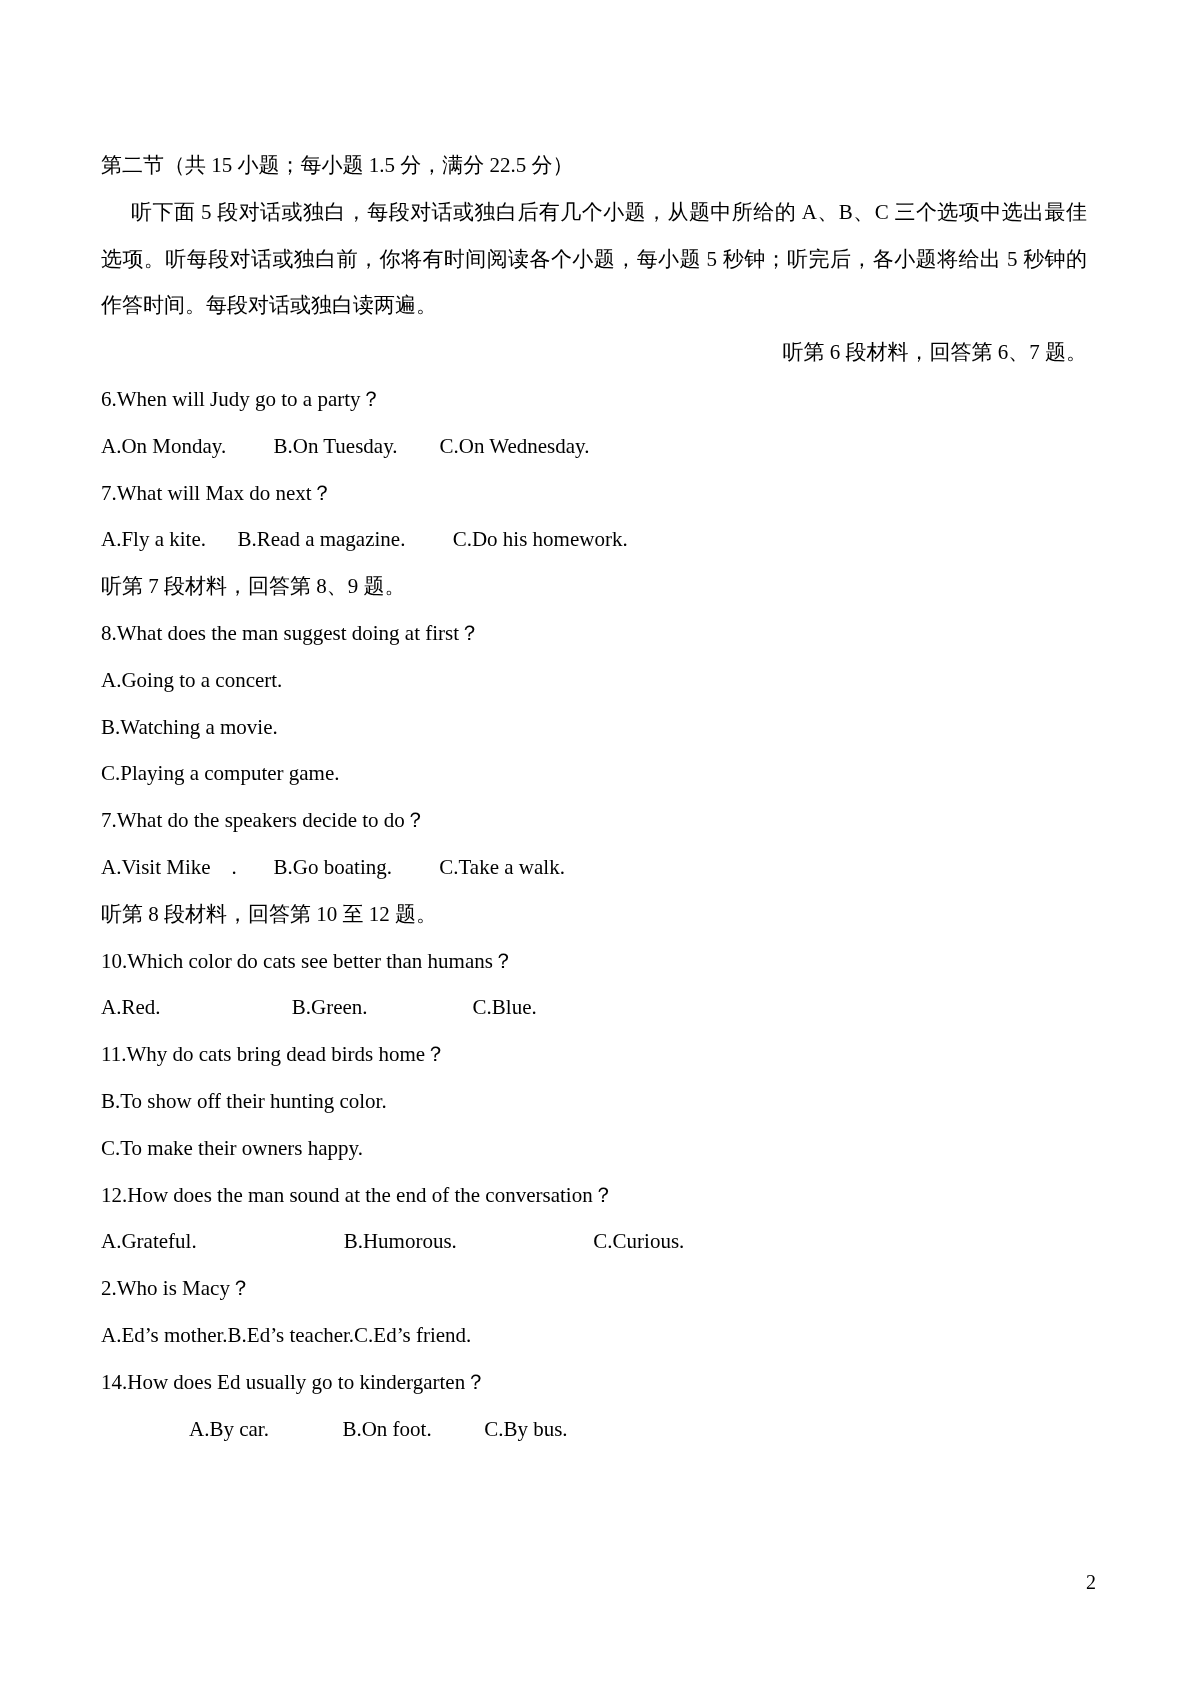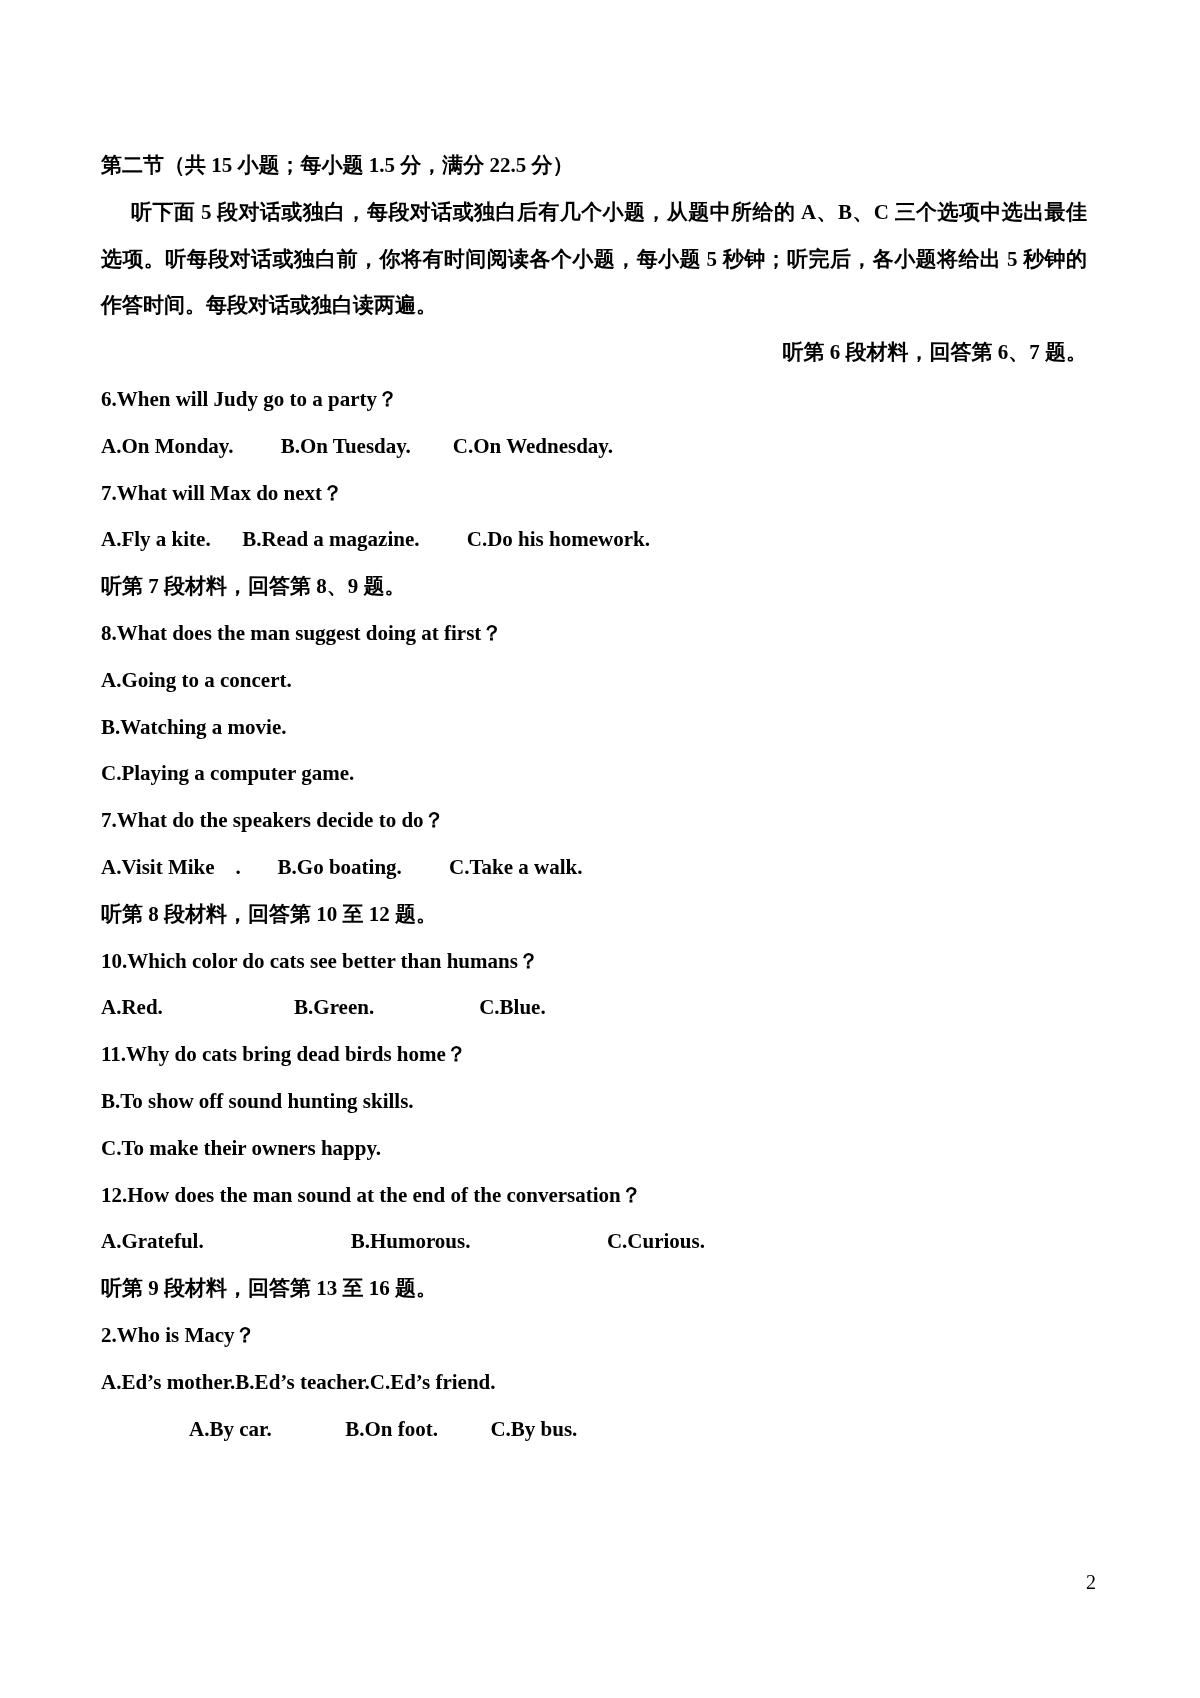--- a/index.html
+++ b/index.html
@@ -15,21 +15,20 @@
   }
   .page-content {
     position: absolute;
     left: 101px;
     top: 142px;
     width: 986px;
   }
   .line {
     line-height: 46.8px;
     white-space: pre;      
-    font-weight: bold;
   }
   
   .para-first, .para-mid {
     white-space: normal;
     text-align: justify;
     text-align-last: justify;
   }
   .para-first { text-indent: 30px; }
   .para-end   { white-space: pre; }
   .material-indent { text-indent: 30px; text-align: right; }
@@ -59,23 +58,23 @@
     <div class="line question">8.What does the man suggest doing at first？</div>
     <div class="line option">A.Going to a concert.</div>
     <div class="line option">B.Watching a movie.</div>
     <div class="line option">C.Playing a computer game.</div>
     <div class="line question">7.What do the speakers decide to do？</div>
     <div class="line options">A.Visit Mike    .       B.Go boating.         C.Take a walk.</div>
     <div class="line material">听第 8 段材料，回答第 10 至 12 题。</div>
     <div class="line question">10.Which color do cats see better than humans？</div>
     <div class="line options">A.Red.                         B.Green.                    C.Blue.</div>
     <div class="line question">11.Why do cats bring dead birds home？</div>
-    <div class="line option">B.To show off sound hunting skills.</div>
+    <div class="line option">B.To show off their hunting color.</div>
     <div class="line option">C.To make their owners happy.</div>
     <div class="line question">12.How does the man sound at the end of the conversation？</div>
     <div class="line options">A.Grateful.                            B.Humorous.                          C.Curious.</div>
-    <div class="line material">听第 9 段材料，回答第 13 至 16 题。</div>
     <div class="line question">2.Who is Macy？</div>
     <div class="line option">A.Ed’s mother.B.Ed’s teacher.C.Ed’s friend.</div>
+    <div class="line question">14.How does Ed usually go to kindergarten？</div>
     <div class="line options-indent">A.By car.              B.On foot.          C.By bus.</div>
   </div>
 
 <div class="page-number">2</div>
 
 </body></html>

